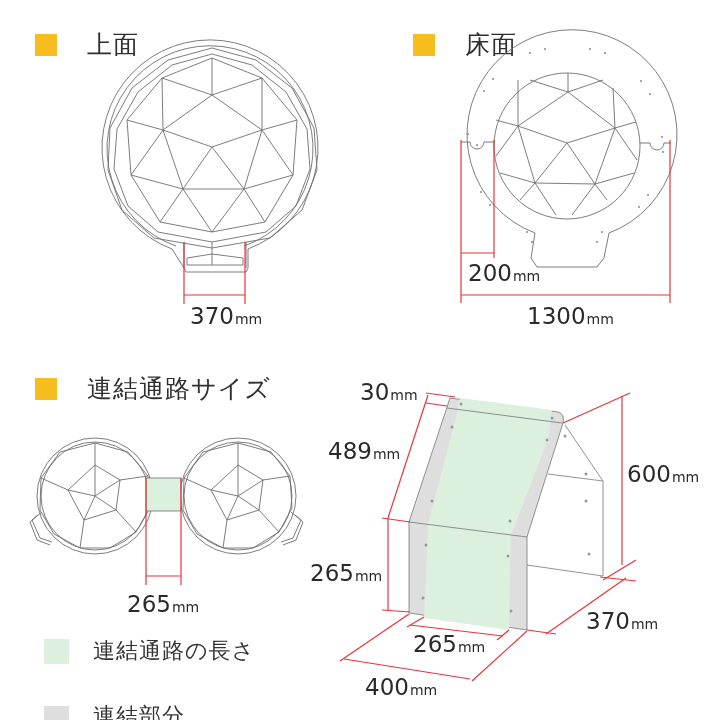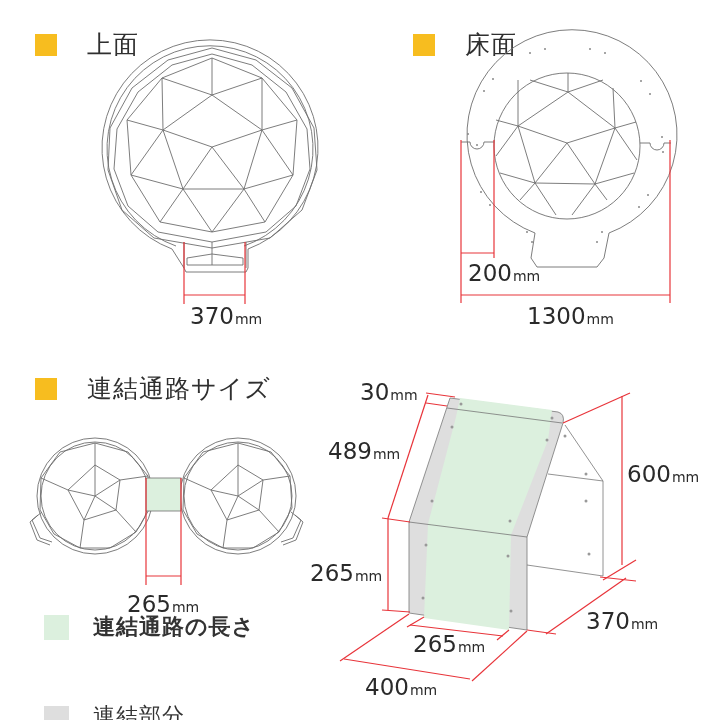--- a/index.html
+++ b/index.html
@@ -213,21 +213,21 @@
   <g class="red">
     <line x1="146" y1="478" x2="146" y2="585"></line>
     <line x1="181" y1="478" x2="181" y2="585"></line>
     <line x1="146" y1="576" x2="181" y2="576"></line>
   </g>
 </svg>
 <div class="dim" style="left:127px; top:593px;">
   <span>265</span><span class="unit">mm</span>
 </div>
 
-<div class="legend" style="top:612px;font-weight:bold;">
+<div class="legend" style="top:636px;">
   <span class="swatch" style="background:#dcf0de"></span>
   <span>連結通路の長さ</span>
 </div>
 <div class="legend" style="top:701px;align-items:flex-end;">
   <span class="swatch" style="background:#dedede"></span>
   <span>連結部分</span>
 </div>
 
 <svg style="left:0;top:0" width="720" height="720" viewBox="0 0 720 720">
 

